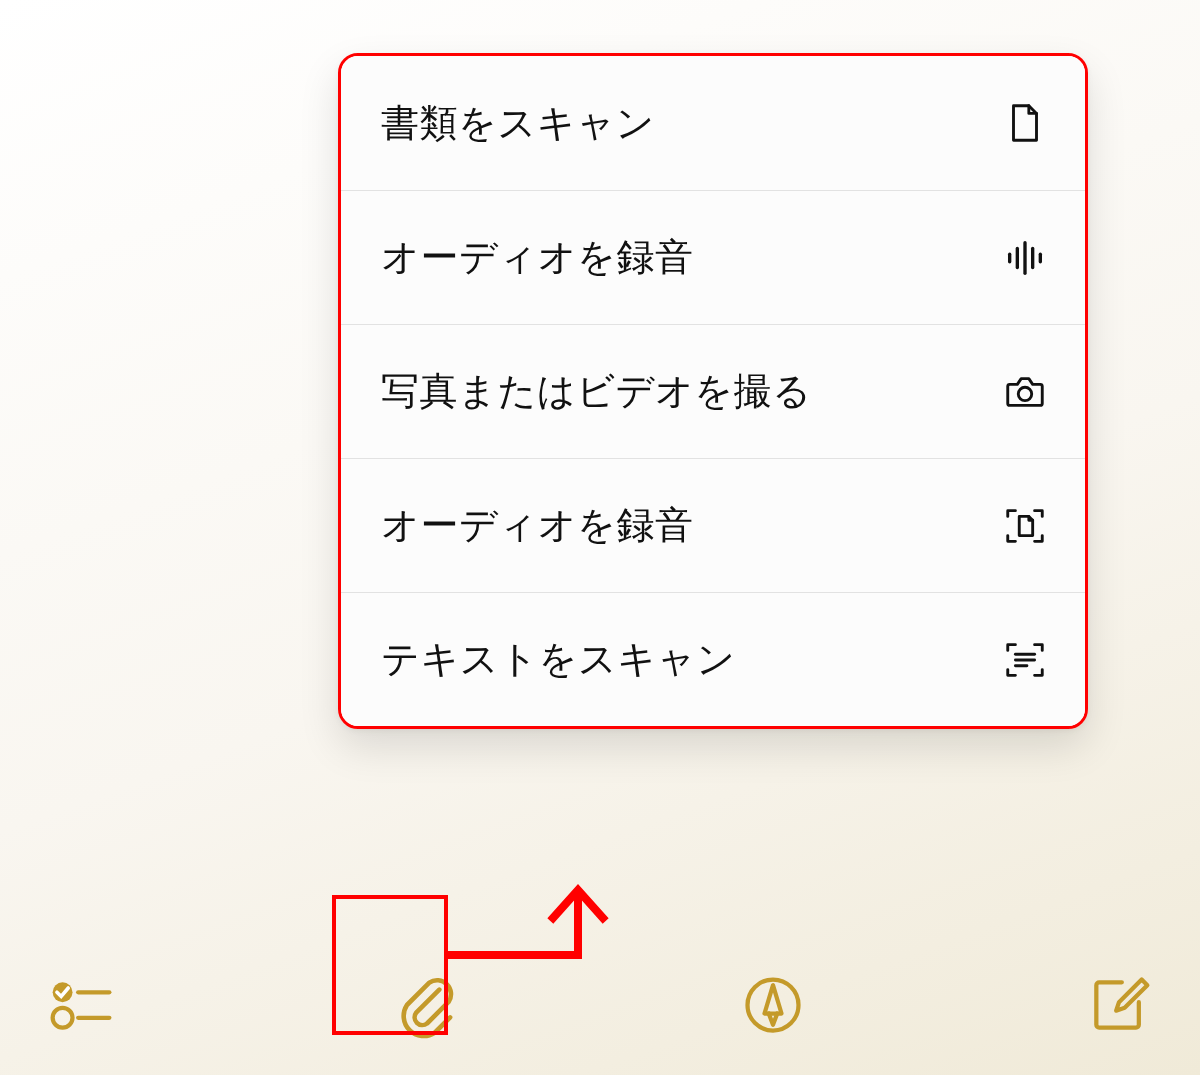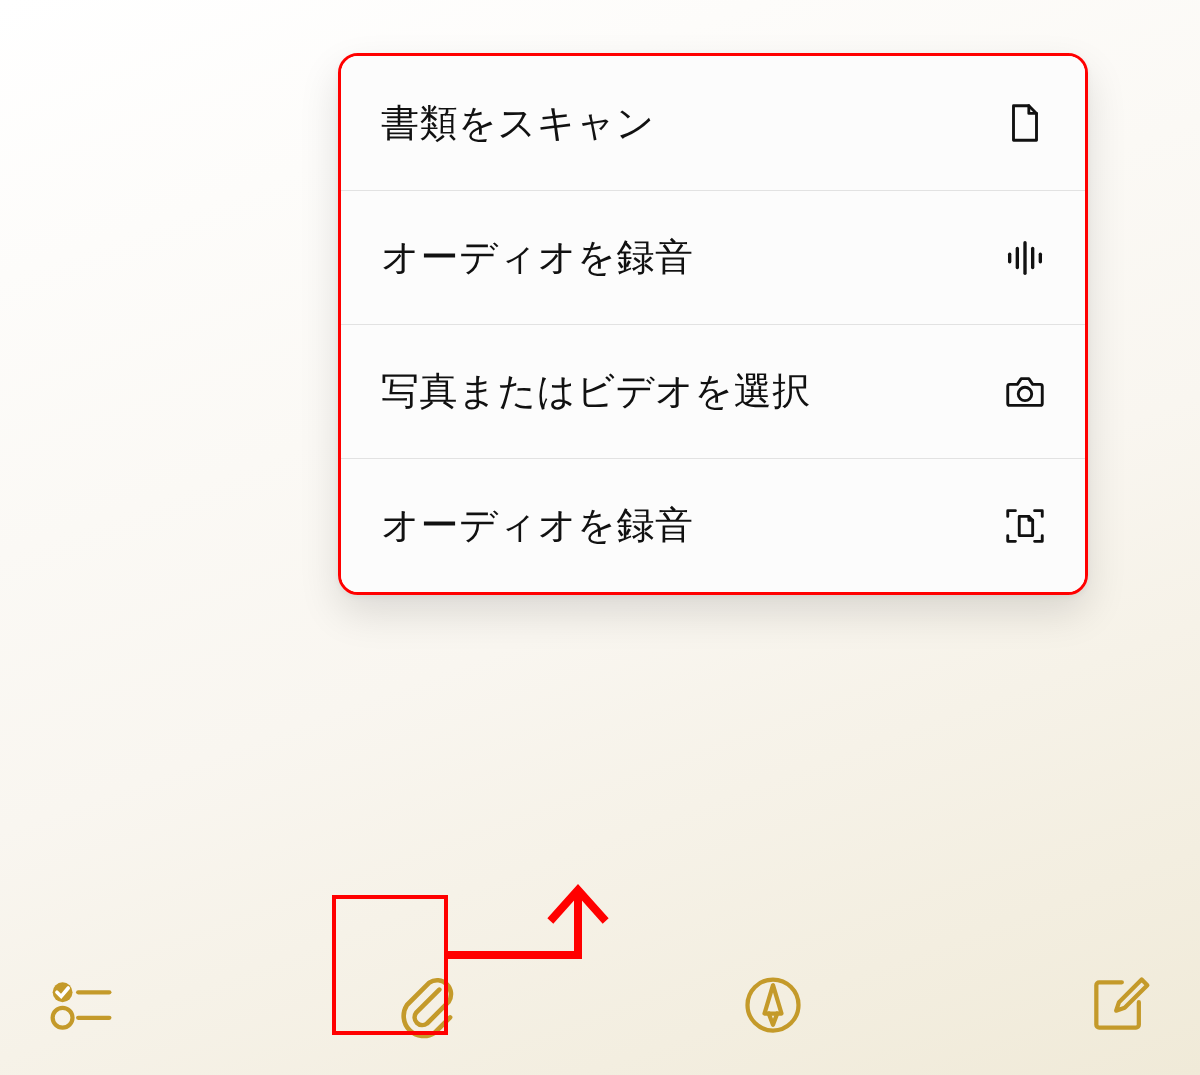--- a/index.html
+++ b/index.html
@@ -94,21 +94,21 @@
         <line x1="16" y1="14" x2="16" y2="34"></line>
         <line x1="24" y1="8" x2="24" y2="40"></line>
         <line x1="32" y1="14" x2="32" y2="34"></line>
         <line x1="40" y1="20" x2="40" y2="28"></line>
       </svg>
     </span>
   </div>
 
 
   <div class="menu-item">
-    <span class="menu-label">写真またはビデオを選択</span>
+    <span class="menu-label">写真またはビデオを撮る</span>
     <span class="menu-icon">
       <svg viewBox="0 0 48 48" fill="none" stroke="currentColor" stroke-width="3" stroke-linejoin="round" stroke-linecap="round">
         <path d="M8 16 H16 L20 10 H28 L32 16 H40 a2 2 0 0 1 2 2 V36 a2 2 0 0 1 -2 2 H8 a2 2 0 0 1 -2 -2 V18 a2 2 0 0 1 2 -2 Z"></path>
         <circle cx="24" cy="26" r="7"></circle>
       </svg>
     </span>
   </div>
 
   <div class="menu-item">
     <span class="menu-label">オーディオを録音</span>
@@ -117,20 +117,34 @@
         <path d="M6 14 V8 H14"></path>
           <path d="M34 8 H42 V14"></path>
         <path d="M42 34 V40 H34"></path>
           <path d="M14 40 H6 V34"></path>
         <path d="M18 14 H28 L32 18 V34 H18 Z"></path>
         <path d="M28 14 V18 H32"></path>
       </svg>
     </span>
   </div>
 
+  <div class="menu-item">
+    <span class="menu-label">テキストをスキャン</span>
+    <span class="menu-icon">
+      <svg viewBox="0 0 48 48" fill="none" stroke="currentColor" stroke-width="3" stroke-linejoin="round" stroke-linecap="round">
+        <path d="M6 14 V8 H14"></path>
+          <path d="M34 8 H42 V14"></path>
+        <path d="M42 34 V40 H34"></path>
+          <path d="M14 40 H6 V34"></path>
+        <line x1="14" y1="18" x2="34" y2="18"></line>
+        <line x1="14" y1="24" x2="34" y2="24"></line>
+        <line x1="14" y1="30" x2="26" y2="30"></line>
+      </svg>
+    </span>
+  </div>
 
 </div>
 
 <div class="toolbar">
 
   <div class="tb-btn">
     <svg width="68" height="68" viewBox="0 0 48 48" fill="none" stroke="currentColor" stroke-width="3" stroke-linecap="round">
       <circle cx="11" cy="15" r="7" fill="currentColor" stroke="none"></circle>
       <path d="M7 15 L10 18 L15 12" stroke="#fff" stroke-width="2.5" fill="none"></path>
       <line x1="22" y1="15" x2="44" y2="15"></line>

